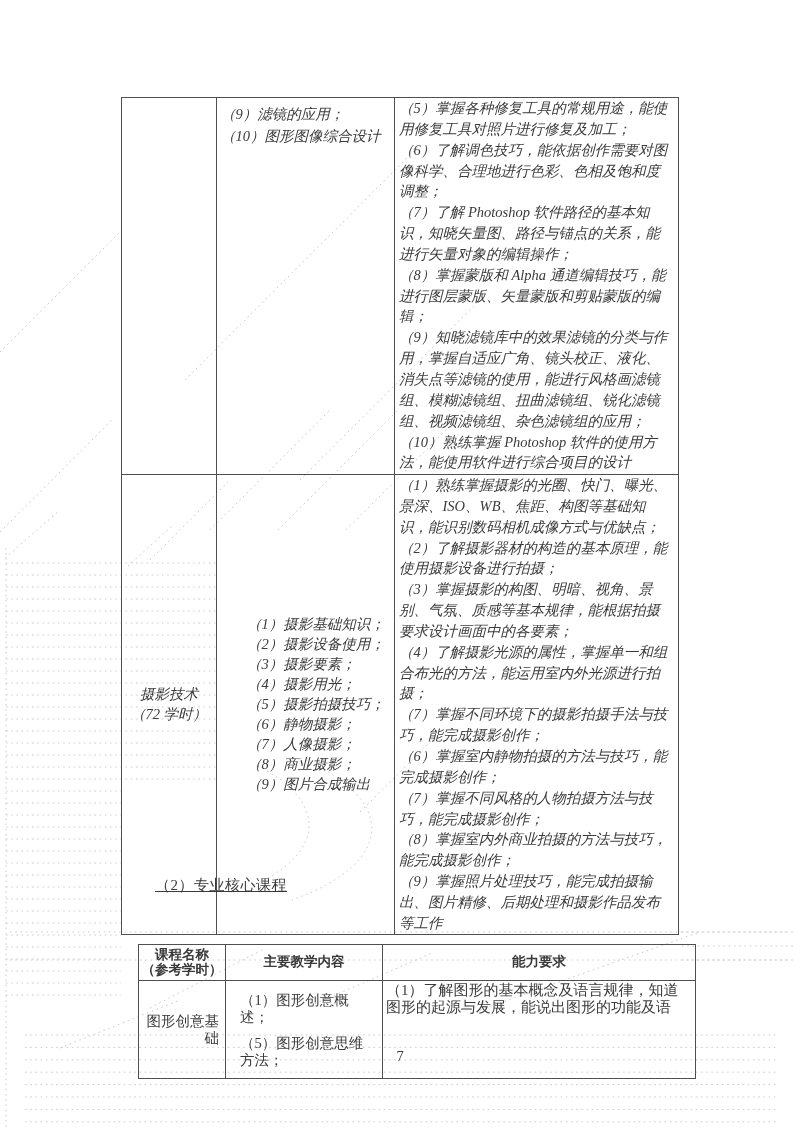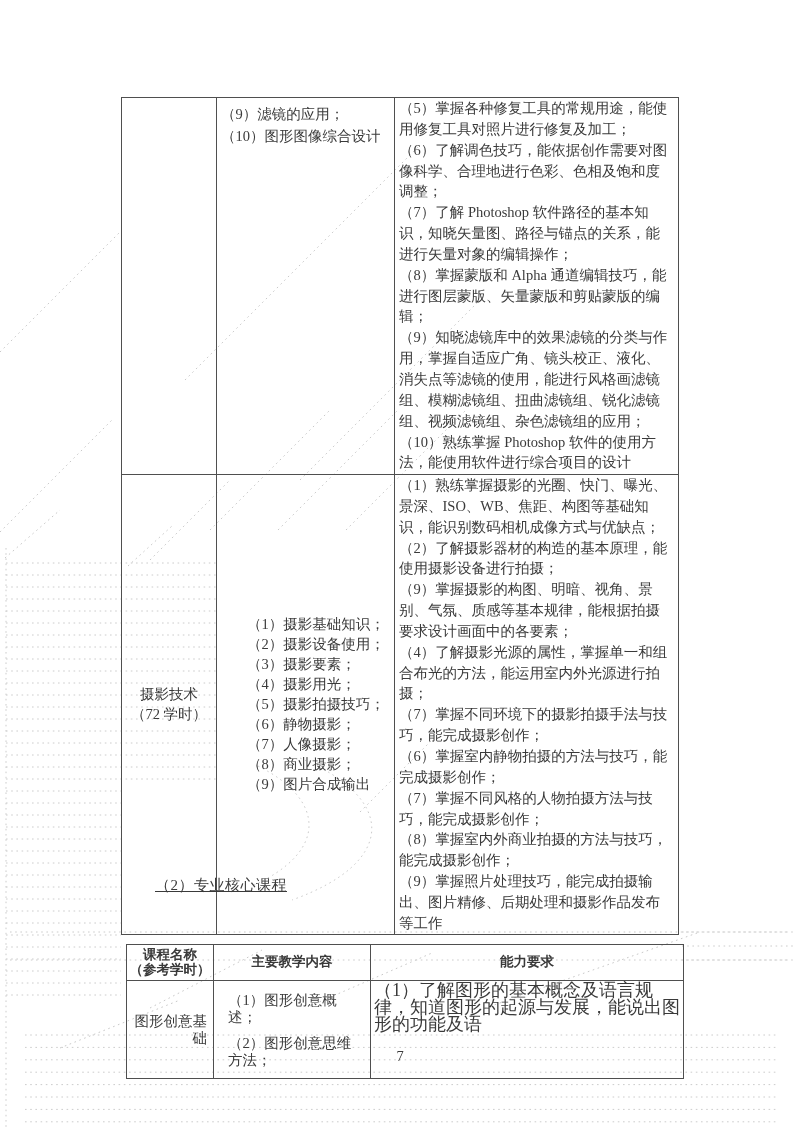--- a/index.html
+++ b/index.html
@@ -10,44 +10,44 @@
   }
   svg.artifacts{position:absolute;left:0;top:0;z-index:0;}
   .tbl{
     position:absolute;border-collapse:collapse;table-layout:fixed;z-index:1;
   }
   .tbl td,.tbl th{
     border:1px solid #4f4f4f;background:transparent;box-sizing:border-box;
     overflow:hidden;padding:0 4px;vertical-align:top;
   }
   
-  .t1{left:121px;top:97px;width:557px;}
+  .t1{left:121px;top:97px;width:557px;font-style:italic;}
   .t1 col.ca{width:95px;} .t1 col.cb{width:178px;} .t1 col.cc{width:284px;}
   .t1 tr.r1{height:377px;} .t1 tr.r2{height:442px;}
   .t1 .content p{font-size:14.5px;line-height:22px;margin:0;}
   .t1 tr.r1 .content{padding-top:5px;}
   .t1 tr.r2 .content{vertical-align:middle;padding-left:30px;}
   .t1 tr.r2 .content p{line-height:20px;}
   .t1 .course{vertical-align:middle;text-align:center;font-size:14.5px;}
   .t1 .course p{margin:0;line-height:20px;}
   .req{font-size:14.5px;line-height:20.85px;padding:2px 3px 0 4px;}
   .req p{margin:0;}
   
   .heading{position:absolute;left:155px;top:876px;font-size:15px;z-index:1;letter-spacing:.5px;text-decoration:underline;}
   
-  .t2{left:126px;top:944px;width:557px;}
+  .t2{left:138px;top:944px;width:557px;}
   .t2 col.ca{width:87px;} .t2 col.cb{width:157px;} .t2 col.cc{width:313px;}
   .t2 tr.hdr{height:36px;}
   .t2 th{font-weight:bold;font-size:13.5px;line-height:14.5px;text-align:center;vertical-align:middle;padding:2px;}
   .t2 th p{margin:0;}
   .t2 tr.dr{height:34px;}
   .t2 .course{font-size:14.5px;line-height:16.5px;vertical-align:middle;text-align:right;padding:0 6px;}
   .t2 .content{padding-top:1px;}
   .t2 .content p{font-size:14.5px;line-height:16.5px;margin:10px;}
-  .t2 .req{font-size:18px;line-height:17px;padding:1px 3px;margin-left:34px;}
+  .t2 .req{font-size:15px;line-height:17px;padding:1px 3px;margin-left:34px;}
   
   .footer{position:absolute;left:0;right:0;top:1048px;text-align:center;font-size:14.5px;z-index:1;}
 </style>
 </head>
 <body>
 
 <div class="page">
 
   <svg class="artifacts" id="art" width="800" height="1131">
       <line x1="6" y1="563" x2="218" y2="563" stroke="#cccccc" stroke-width="1" stroke-dasharray="1.6 3.6"></line>
@@ -154,21 +154,21 @@
           <p>（4）摄影用光；</p>
           <p>（5）摄影拍摄技巧；</p>
           <p>（6）静物摄影；</p>
           <p>（7）人像摄影；</p>
           <p>（8）商业摄影；</p>
           <p>（9）图片合成输出</p>
         </td>
         <td class="req">
           <p>（1）熟练掌握摄影的光圈、快门、曝光、景深、ISO、WB、焦距、构图等基础知识，能识别数码相机成像方式与优缺点；</p>
           <p>（2）了解摄影器材的构造的基本原理，能使用摄影设备进行拍摄；</p>
-          <p>（9）掌握摄影的构图、明暗、视角、景别、气氛、质感等基本规律，能根据拍摄要求设计画面中的各要素；</p>
+          <p>（3）掌握摄影的构图、明暗、视角、景别、气氛、质感等基本规律，能根据拍摄要求设计画面中的各要素；</p>
           <p>（4）了解摄影光源的属性，掌握单一和组合布光的方法，能运用室内外光源进行拍摄；</p>
           <p>（7）掌握不同环境下的摄影拍摄手法与技巧，能完成摄影创作；</p>
           <p>（6）掌握室内静物拍摄的方法与技巧，能完成摄影创作；</p>
           <p>（7）掌握不同风格的人物拍摄方法与技巧，能完成摄影创作；</p>
           <p>（8）掌握室内外商业拍摄的方法与技巧，能完成摄影创作；</p>
           <p>（9）掌握照片处理技巧，能完成拍摄输出、图片精修、后期处理和摄影作品发布等工作</p>
         </td>
       </tr>
     </tbody>
   </table>
@@ -187,21 +187,21 @@
           <p>课程名称</p>
           <p>（参考学时）</p>
         </th>
         <th>主要教学内容</th>
         <th>能力要求</th>
       </tr>
       <tr class="dr">
         <td class="course">图形创意基础</td>
         <td class="content">
           <p>（1）图形创意概述；</p>
-          <p>（2）图形创意思维方法；</p>
+          <p>（5）图形创意思维方法；</p>
         </td>
         <td class="req">
           <p>（1）了解图形的基本概念及语言规律，知道图形的起源与发展，能说出图形的功能及语</p>
         </td>
       </tr>
     </tbody>
   </table>
 
   <div class="footer">7</div>
 </div>

